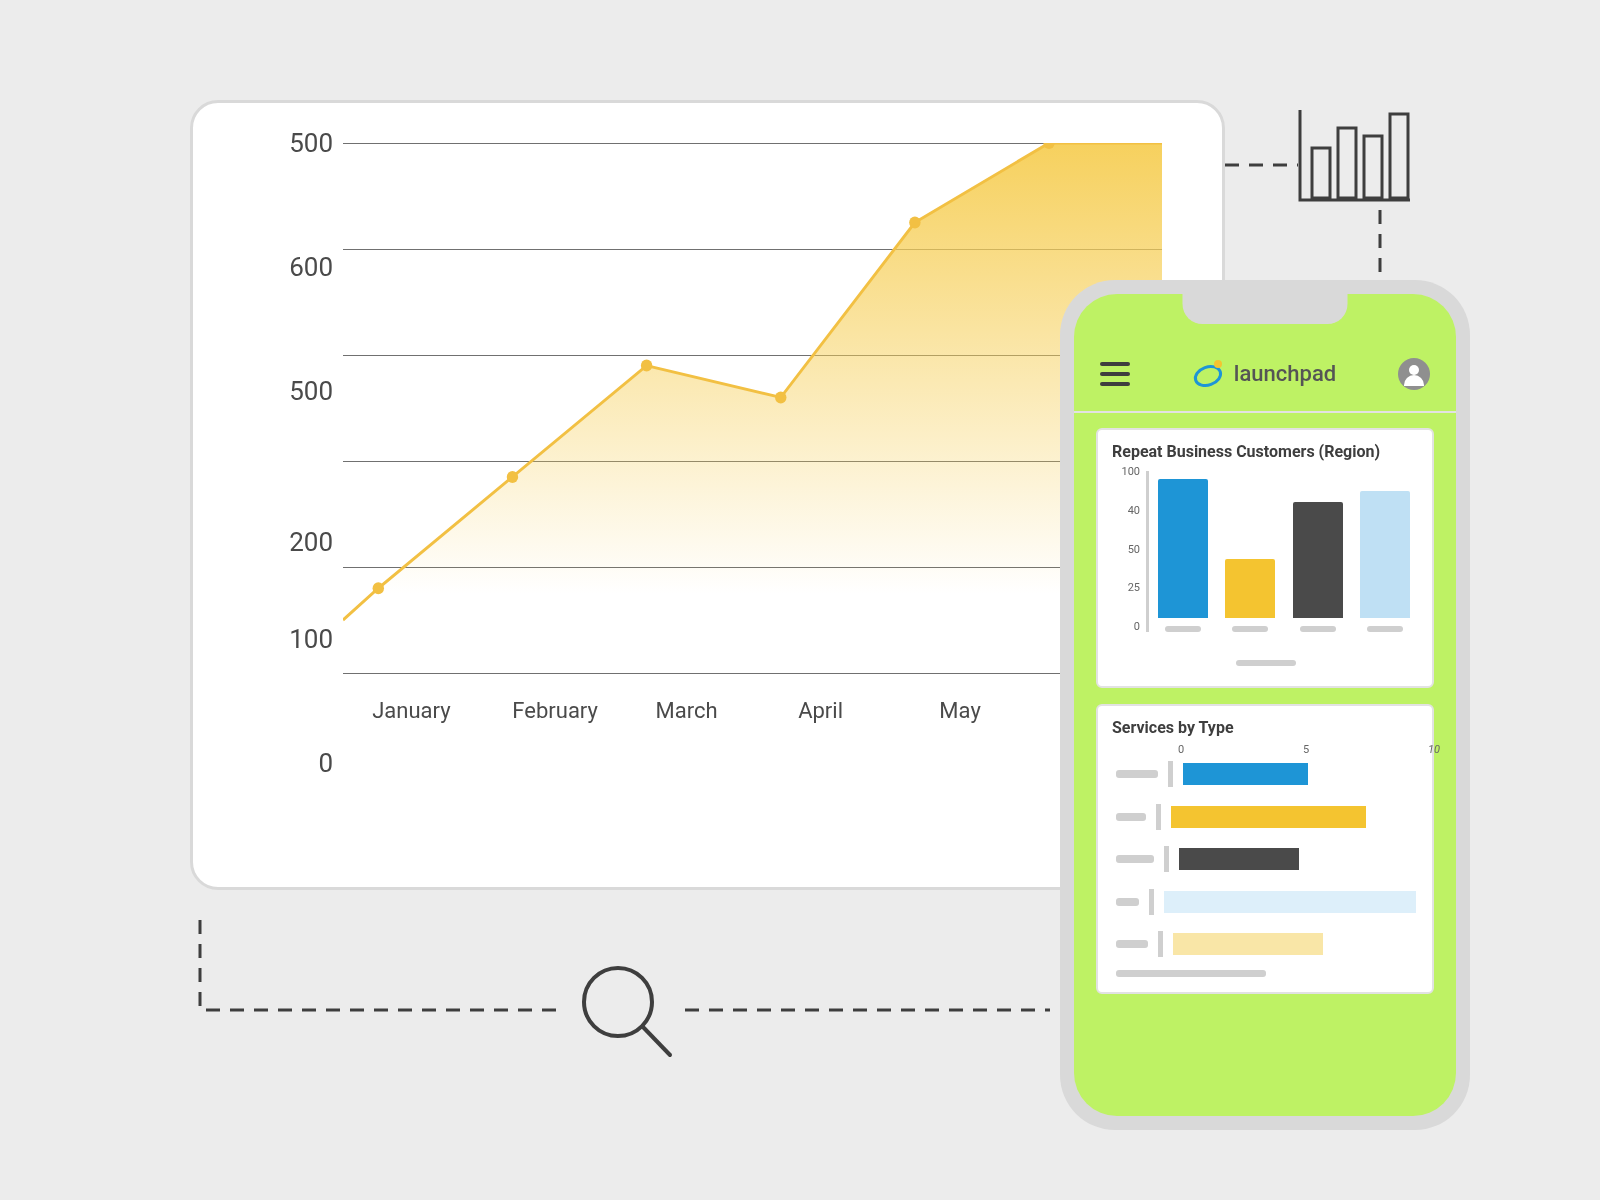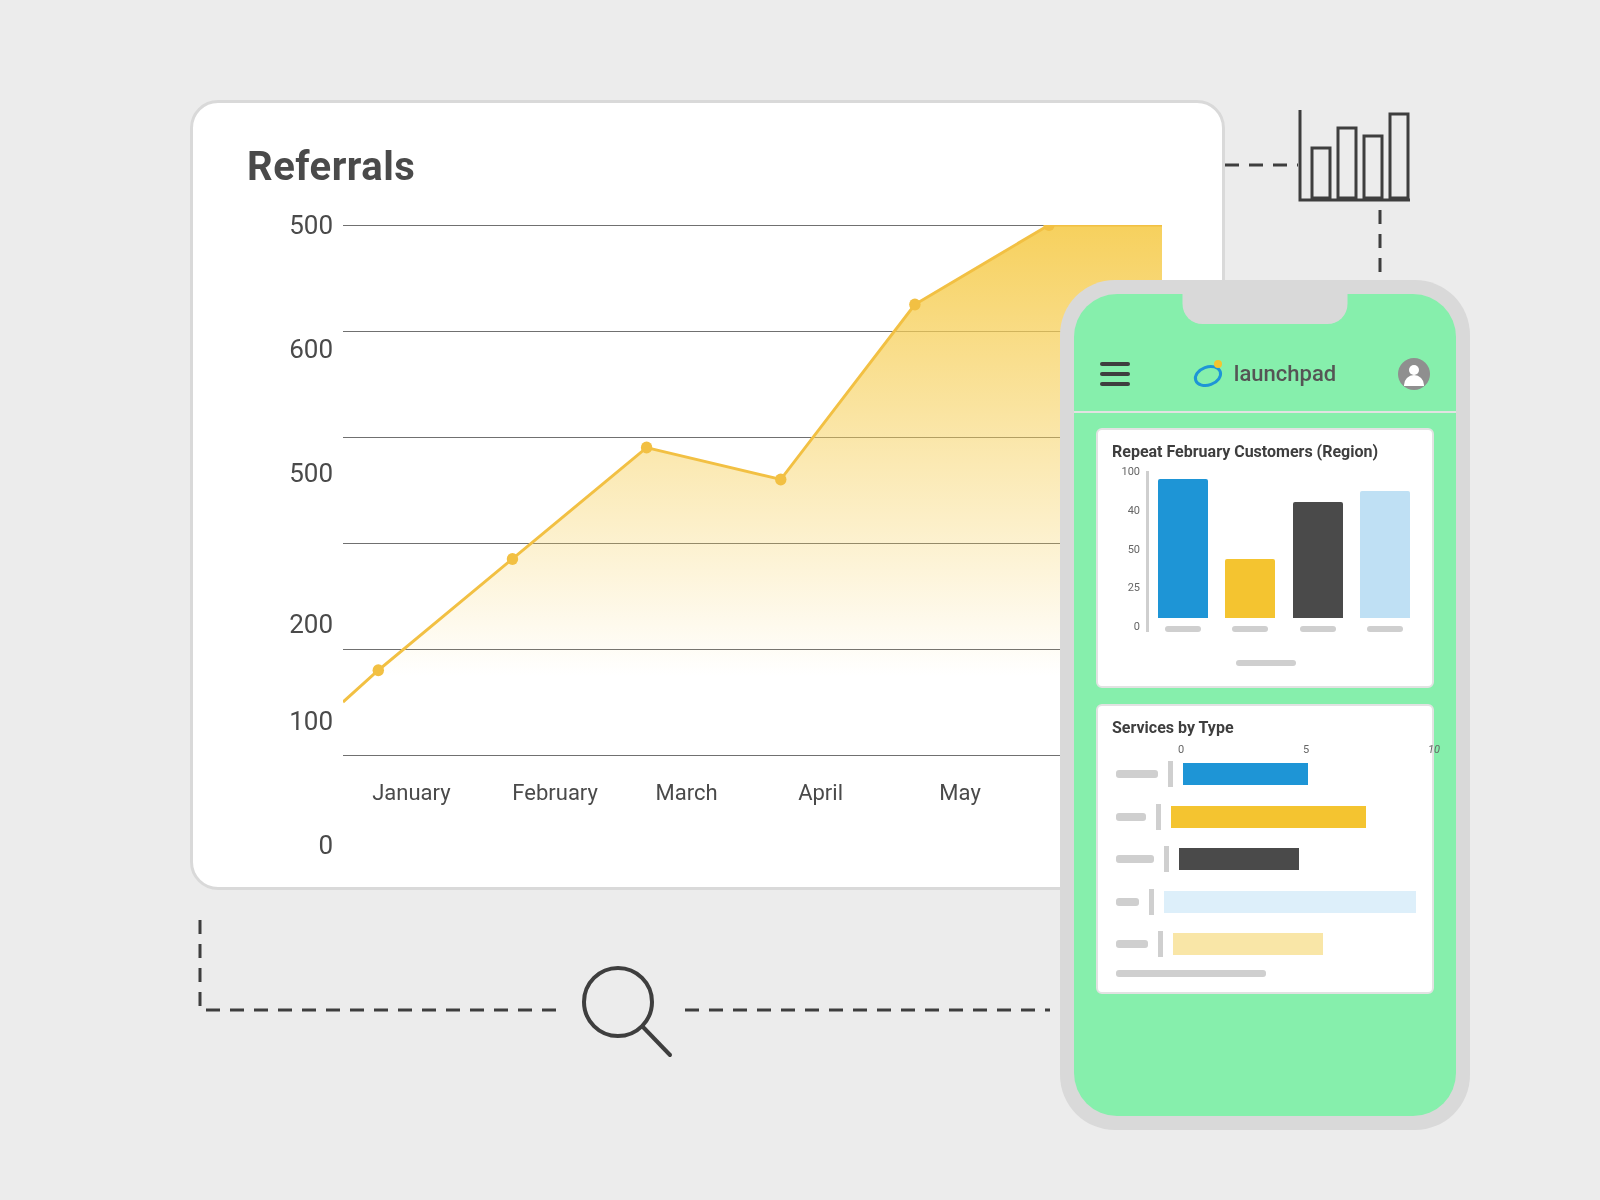--- a/index.html
+++ b/index.html
@@ -50,21 +50,21 @@
     position:absolute;
     left:1060px; top:280px;
     width:410px; height:850px;
     border-radius:55px;
     background:#D9D9D9;
     box-sizing:border-box;
   }
   .phone-screen{
     position:absolute;
     left:14px; right:14px; top:14px; bottom:14px;
-    background:#86efac;
+    background:#bef264;
     border-radius:43px;
     overflow:hidden;
   }
   .notch{
     position:absolute; left:50%; top:0; transform:translateX(-50%);
     width:165px; height:30px;
     background:#D9D9D9;
     border-radius:0 0 20px 20px;
   }
   .phone-header{
@@ -124,21 +124,20 @@
   <path class="dash-connector" d="M1225 165 L1298 165"></path>
 
   <path class="dash-connector" d="M1380 210 L1380 278"></path>
 
   <path class="dash-connector" d="M200 920 L200 1010 L560 1010"></path>
 
   <path class="dash-connector" d="M685 1010 L1050 1010"></path>
 </svg>
 
 <div class="desktop-card">
-  <h2 class="desktop-title">Referrals</h2>
 
   <div class="chart-area">
     <div id="ref-ylabels">
         <div class="ylab" style="top: calc(100%);">0</div>
         <div class="ylab" style="top: calc(80%);">100</div>
         <div class="ylab" style="top: calc(60%); margin-top: 27px;">200</div>
         <div class="ylab" style="top: calc(40%);">500</div>
         <div class="ylab" style="top: calc(20%);">600</div>
         <div class="ylab" style="top: calc(0%);">500</div>
       </div>
@@ -196,21 +195,21 @@
           <ellipse cx="16" cy="17" rx="13" ry="9" fill="none" stroke="#1E95D6" stroke-width="3" transform="rotate(-20 16 17)"></ellipse>
           <circle cx="26" cy="5" r="4" fill="#F4C430"></circle>
         </svg>
         <span>launchpad</span>
       </div>
       <div class="avatar"></div>
     </div>
     <div class="phone-divider"></div>
 
     <div class="mini-card mini1">
-      <div class="mini-title">Repeat February Customers (Region)</div>
+      <div class="mini-title">Repeat Business Customers (Region)</div>
       <div class="m1-plot">
         <div id="m1-ylabels">
             <div class="m1-y" style="top: 155px;">0</div>
             <div class="m1-y" style="top: 116.25px;">25</div>
             <div class="m1-y" style="top: 77.5px;">50</div>
             <div class="m1-y" style="top: 38.75px;">40</div>
             <div class="m1-y" style="top: 0px;">100</div>
           </div>
         <div class="m1-axis"></div>
         <div class="m1-bars" id="m1-bars">

